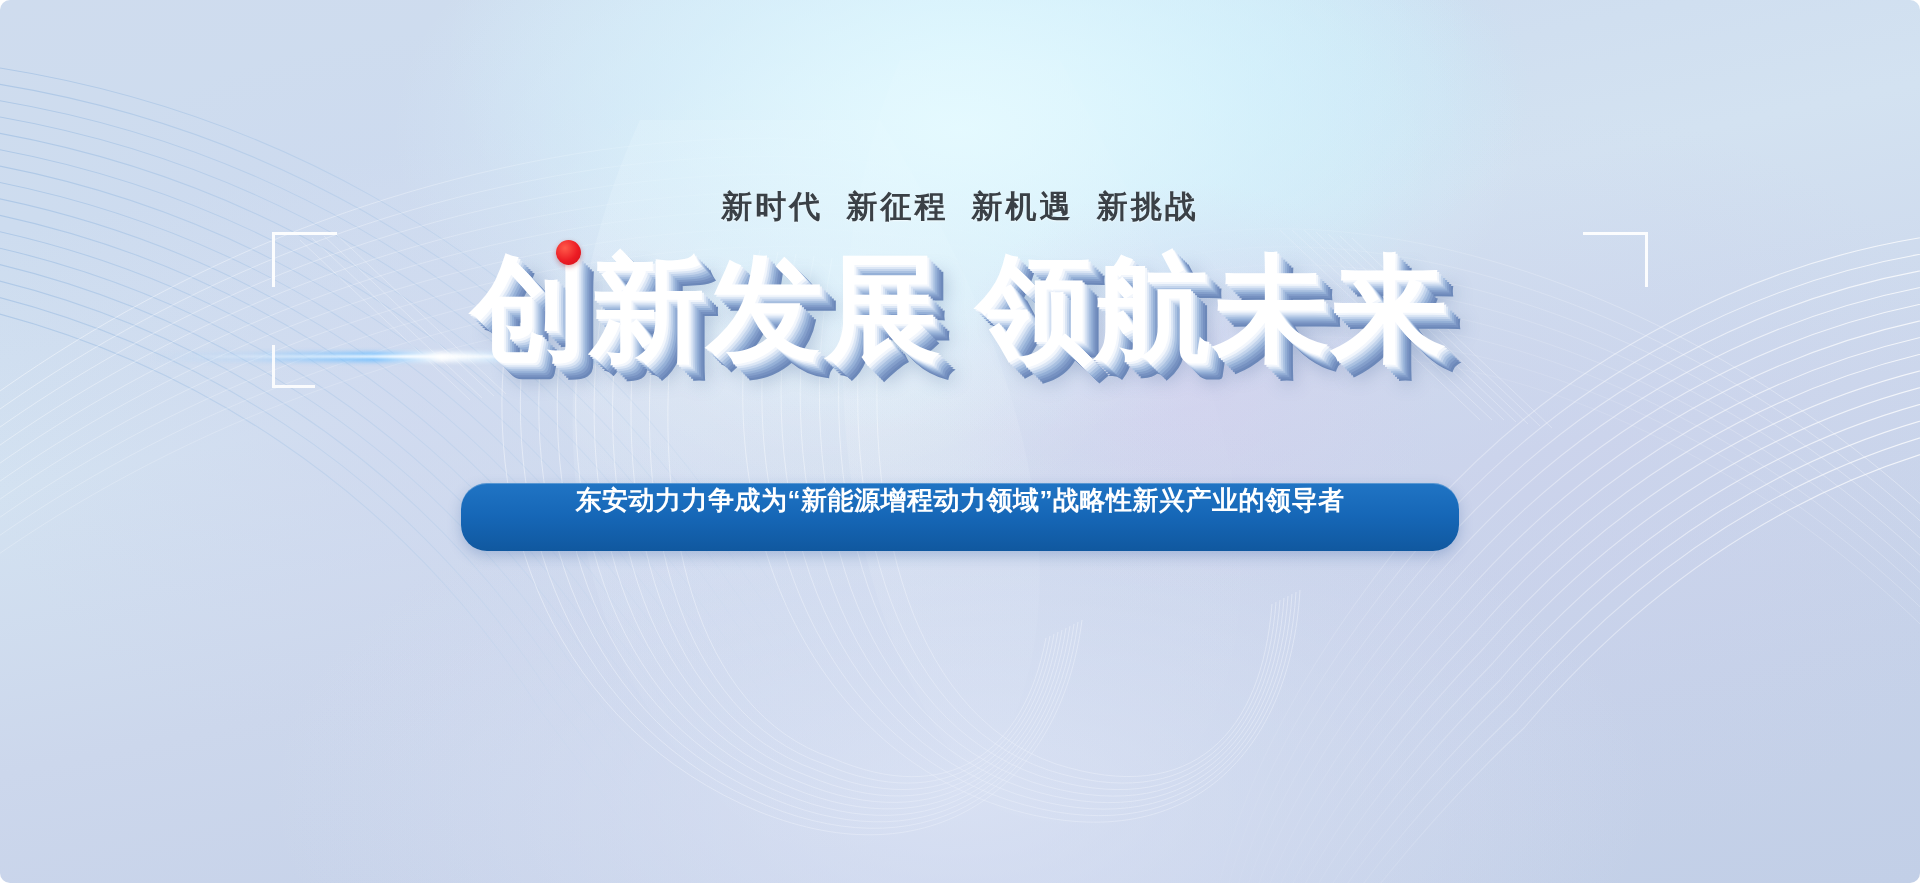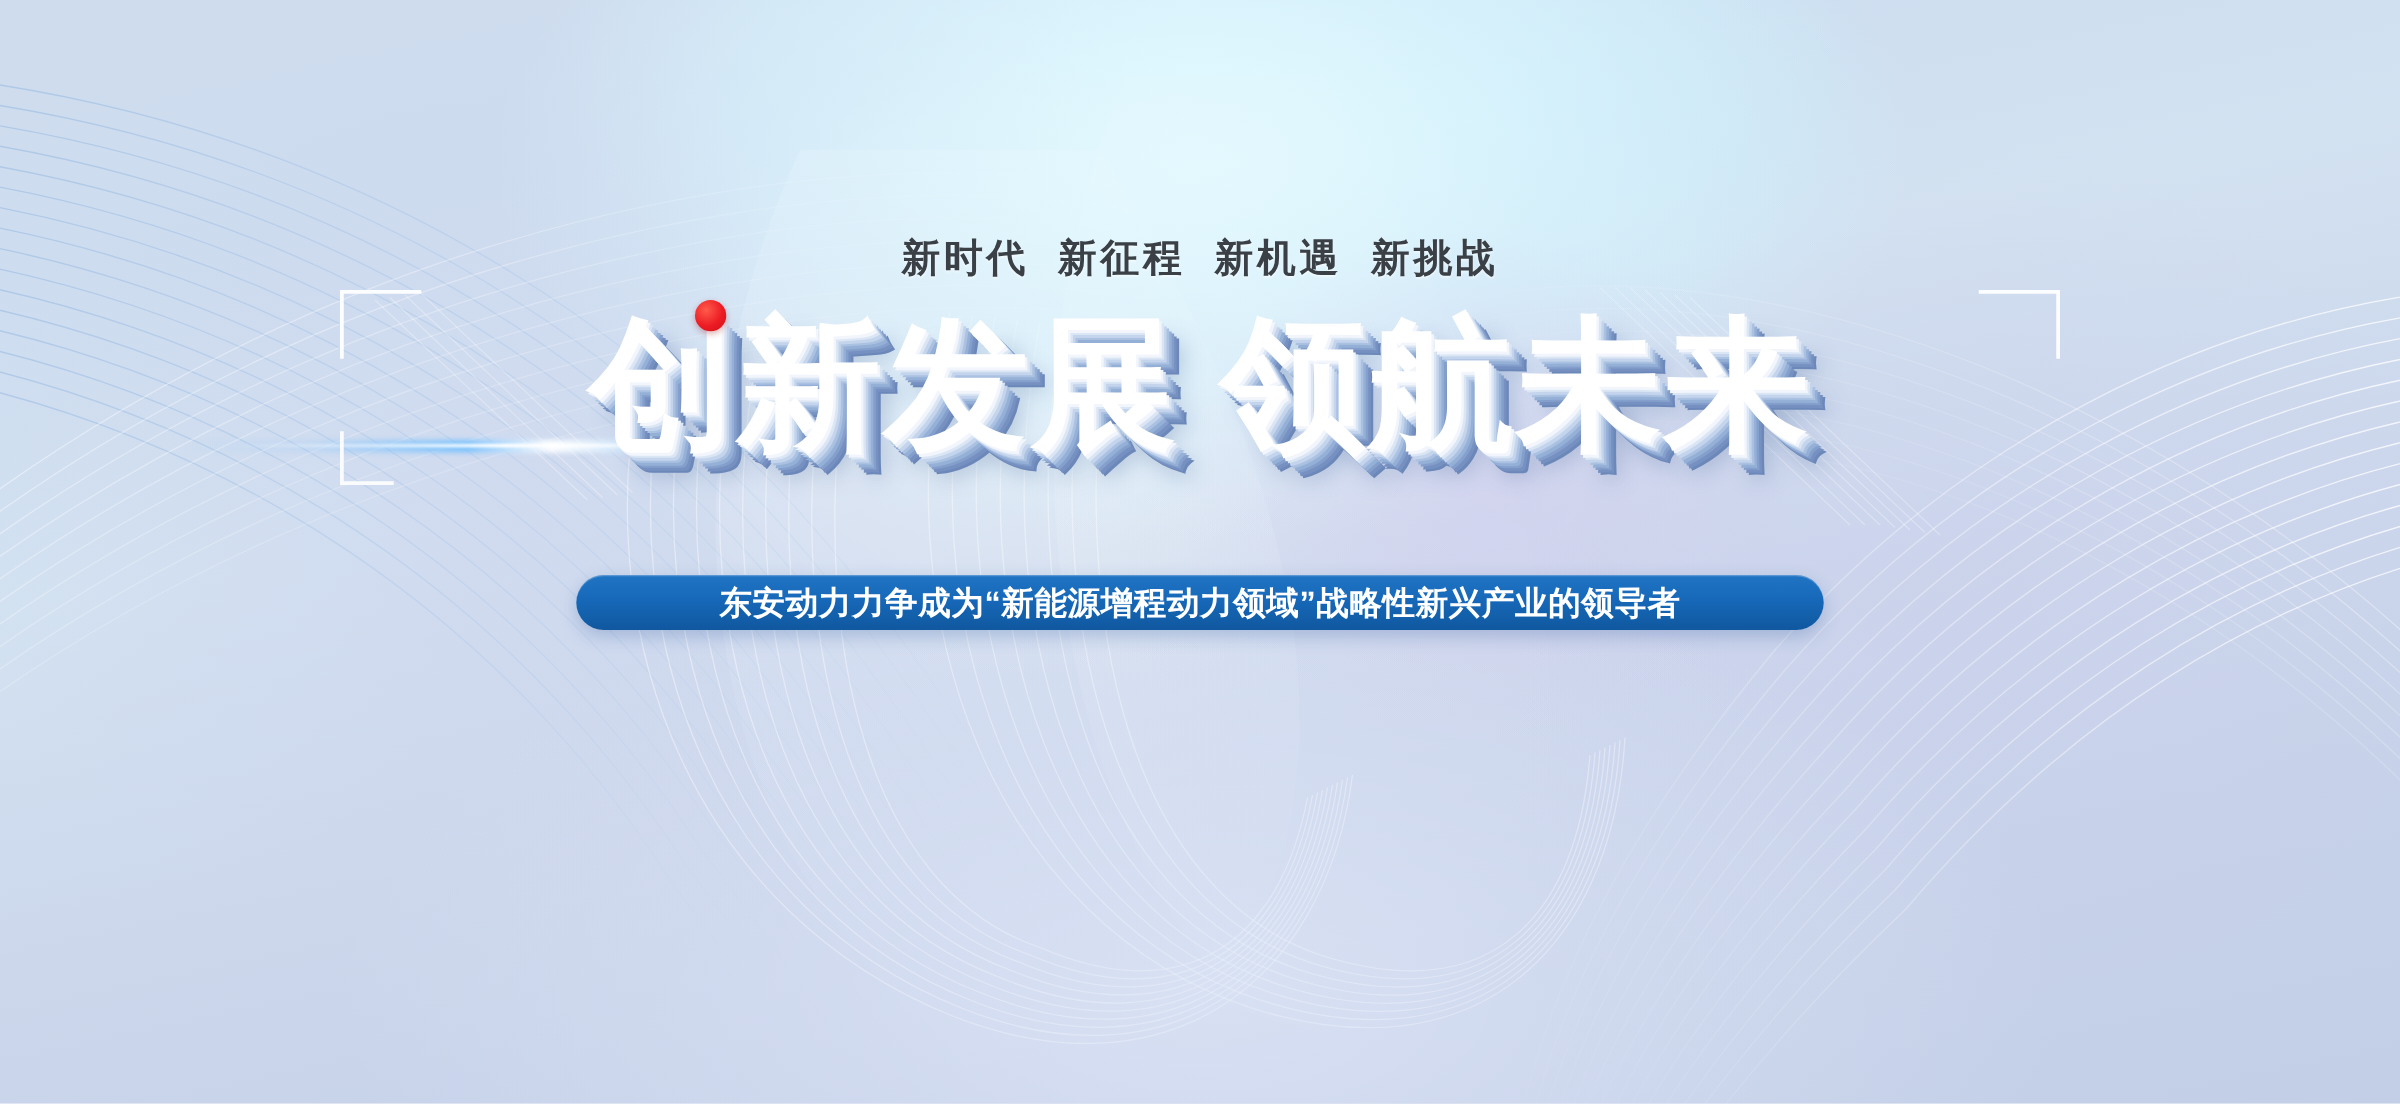--- a/index.html
+++ b/index.html
@@ -9,20 +9,21 @@
     position:relative;
     width:1920px;height:883px;
     overflow:hidden;
     background:
       radial-gradient(ellipse 760px 430px at 50% 6%,   rgba(214,244,252,0.95) 0%, rgba(214,244,252,0) 68%),
       radial-gradient(ellipse 520px 300px at 61% 10%,  rgba(188,236,250,0.75) 0%, rgba(188,236,250,0) 70%),
       radial-gradient(ellipse 620px 520px at 22% 46%,  rgba(206,212,238,0.55) 0%, rgba(206,212,238,0) 72%),
       radial-gradient(ellipse 640px 520px at 81% 55%,  rgba(203,208,236,0.50) 0%, rgba(203,208,236,0) 72%),
       radial-gradient(ellipse 900px 620px at 50% 96%,  rgba(196,206,234,0.55) 0%, rgba(196,206,234,0) 75%),
       linear-gradient(168deg, #cfdcee 0%, #cddcef 18%, #d3e2f1 38%, #ccd7ec 60%, #c6d2e9 80%, #c2cfe7 100%);
+    border-radius: 10px;
   }
 
   
   .bg-art{position:absolute;inset:0;}
   .bg-art svg{display:block;width:1920px;height:883px;}
 
   .glow-top{
     position:absolute;left:50%;top:-180px;transform:translateX(-50%);
     width:1150px;height:620px;
     background:radial-gradient(ellipse at 50% 50%, rgba(229,250,255,0.92) 0%, rgba(219,243,253,0.55) 38%, rgba(214,238,252,0) 70%);
@@ -120,24 +121,24 @@
   .red-dot{
     position:absolute;
     left:556px;top:6px;
     width:25px;height:25px;border-radius:50%;
     background:radial-gradient(circle at 36% 32%, #ff5a4a 0%, #ec1c24 55%, #cf0f18 100%);
     box-shadow:0 2px 5px rgba(160,20,20,0.35);
   }
 
   .badge{
     position:absolute;
-    left:50%;top:460px;transform:translateX(-50%);
-    height:44px;
+    left:50%;top:483px;transform:translateX(-50%);
+    height:68px;
     min-width:930px;
-    display:flex;align-items:center;justify-content:center;
+    display:flex;align-items:flex-start;justify-content:center;
     padding:0 34px;
     border-radius:26px;
     background:linear-gradient(180deg,#2074c4 0%,#1667b7 48%,#10589f 100%);
     box-shadow:0 5px 14px rgba(30,80,150,0.25), inset 0 1px 0 rgba(255,255,255,0.25);
   }
   .badge-text{
     color:#ffffff;
     font-size:26px;
     font-weight:bold;
     letter-spacing:0.5px;

